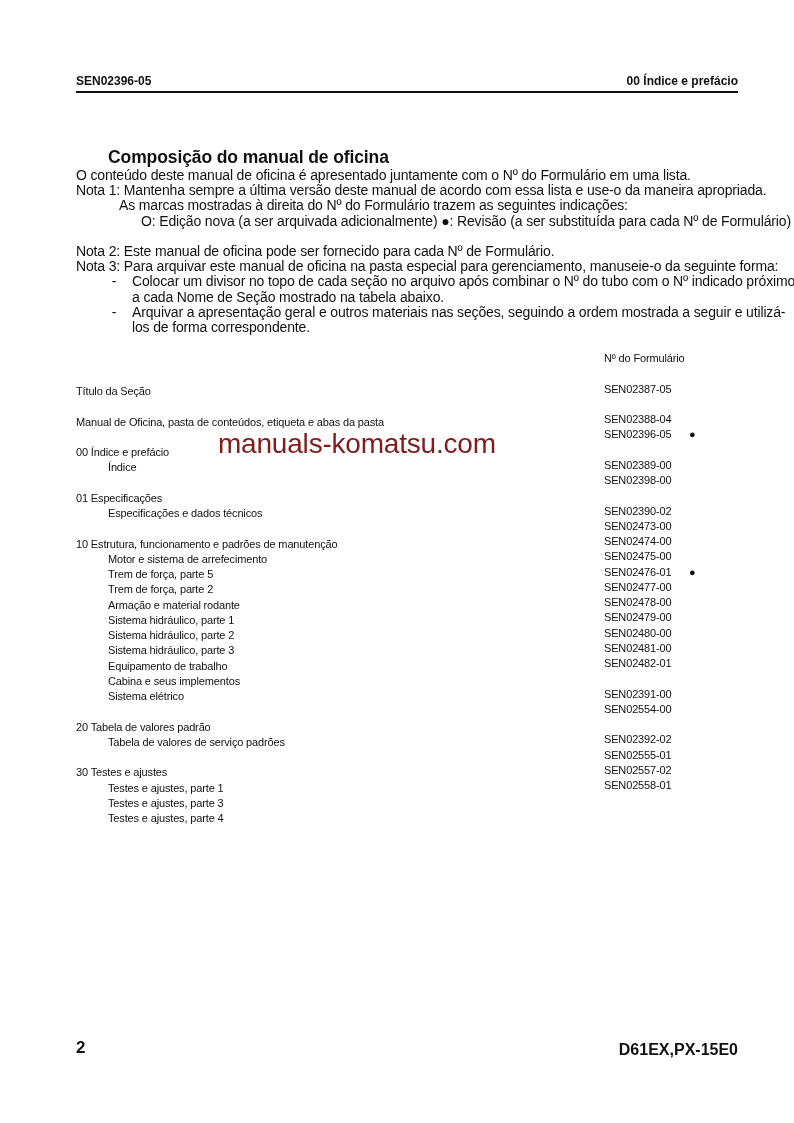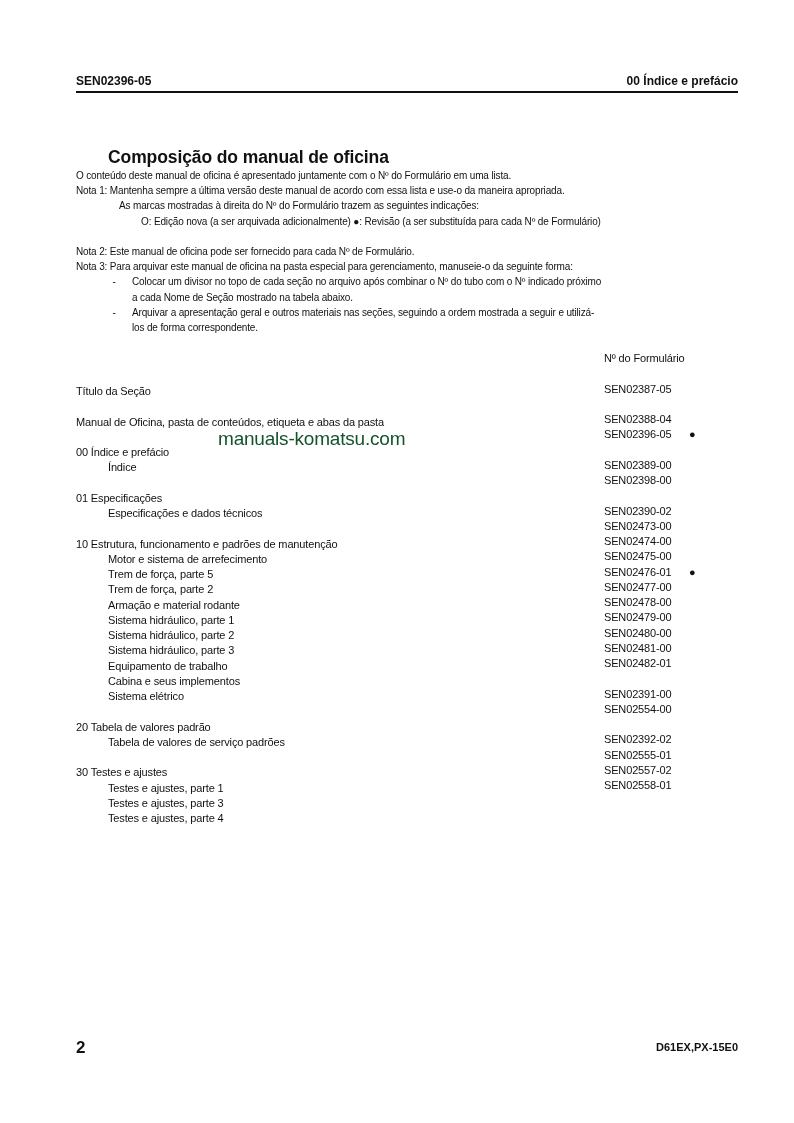--- a/index.html
+++ b/index.html
@@ -4,39 +4,39 @@
   <style>
     html, body { margin: 0; padding: 0; background: #ffffff; }
     body { width: 794px; height: 1123px; position: relative; overflow: hidden;
            font-family: "Liberation Sans", sans-serif; color: #111; }
     .hdr { position: absolute; left: 76px; right: 56px; top: 74px; height: 16px;
            font-weight: bold; font-size: 12px; }
     .hdr .l { position: absolute; left: 0; top: 0; }
     .hdr .r { position: absolute; right: 0; top: 0; }
     .hdr-rule { position: absolute; left: 76px; right: 56px; top: 91px; height: 2px; background: #111; }
     .title { position: absolute; left: 76px; top: 147px; font-size: 17.5px; font-weight: bold; letter-spacing: -0.1px; margin-left: 32px; }
-    .txt { position: absolute; font-size: 10px; line-height: 15.2px; white-space: nowrap; letter-spacing: -0.15px; transform-origin: left top; }
+    .txt { position: absolute; font-size: 14px; line-height: 15.2px; white-space: nowrap; letter-spacing: -0.15px; transform-origin: left top; }
     .intro { left: 76px; top: 168px; }
     .intro div { height: 15.2px; }
     .ind1 { padding-left: 43px; }
     .ind2 { padding-left: 65px; }
     .n3 div { height: 15.2px; }
     .n3 .dash { display: inline-block; width: 56px; text-align: center; padding-left: 20px; box-sizing: border-box; }
     .n3 .cont { padding-left: 56px; }
     .tbl { position: absolute; left: 76px; top: 351px; width: 660px; font-size: 11px; letter-spacing: -0.15px; }
     .row { position: relative; height: 15.25px; line-height: 15.25px; white-space: nowrap; }
     .row .t { position: absolute; left: 0; margin-top: 33px; }
     .row.sub .t { left: 32px; }
     .row .f { position: absolute; left: 528px; }
     .row .mark { position: absolute; left: 613px; top: 0; font-size: 11px; }
     .gap { height: 15.25px; }
-    .wm { position: absolute; left: 218px; top: 428px; font-size: 19px; color: #14532d; letter-spacing: -0.2px; }
+    .wm { position: absolute; left: 218px; top: 428px; font-size: 28px; color: #7f1d1d; letter-spacing: -0.2px; }
     .ftr { position: absolute; left: 76px; right: 56px; top: 1038px; font-weight: bold; }
     .ftr .l { position: absolute; left: 0; top: 0; font-size: 17px; }
-    .ftr .r { position: absolute; right: 0; top: 3px; font-size: 11px; }
+    .ftr .r { position: absolute; right: 0; top: 3px; font-size: 16px; }
   </style>
 </head>
 <body>
 
 <div class="hdr">
   <span class="l">SEN02396-05</span>
   <span class="r">00 Índice e prefácio</span>
 </div>
 <div class="hdr-rule"></div>
 

